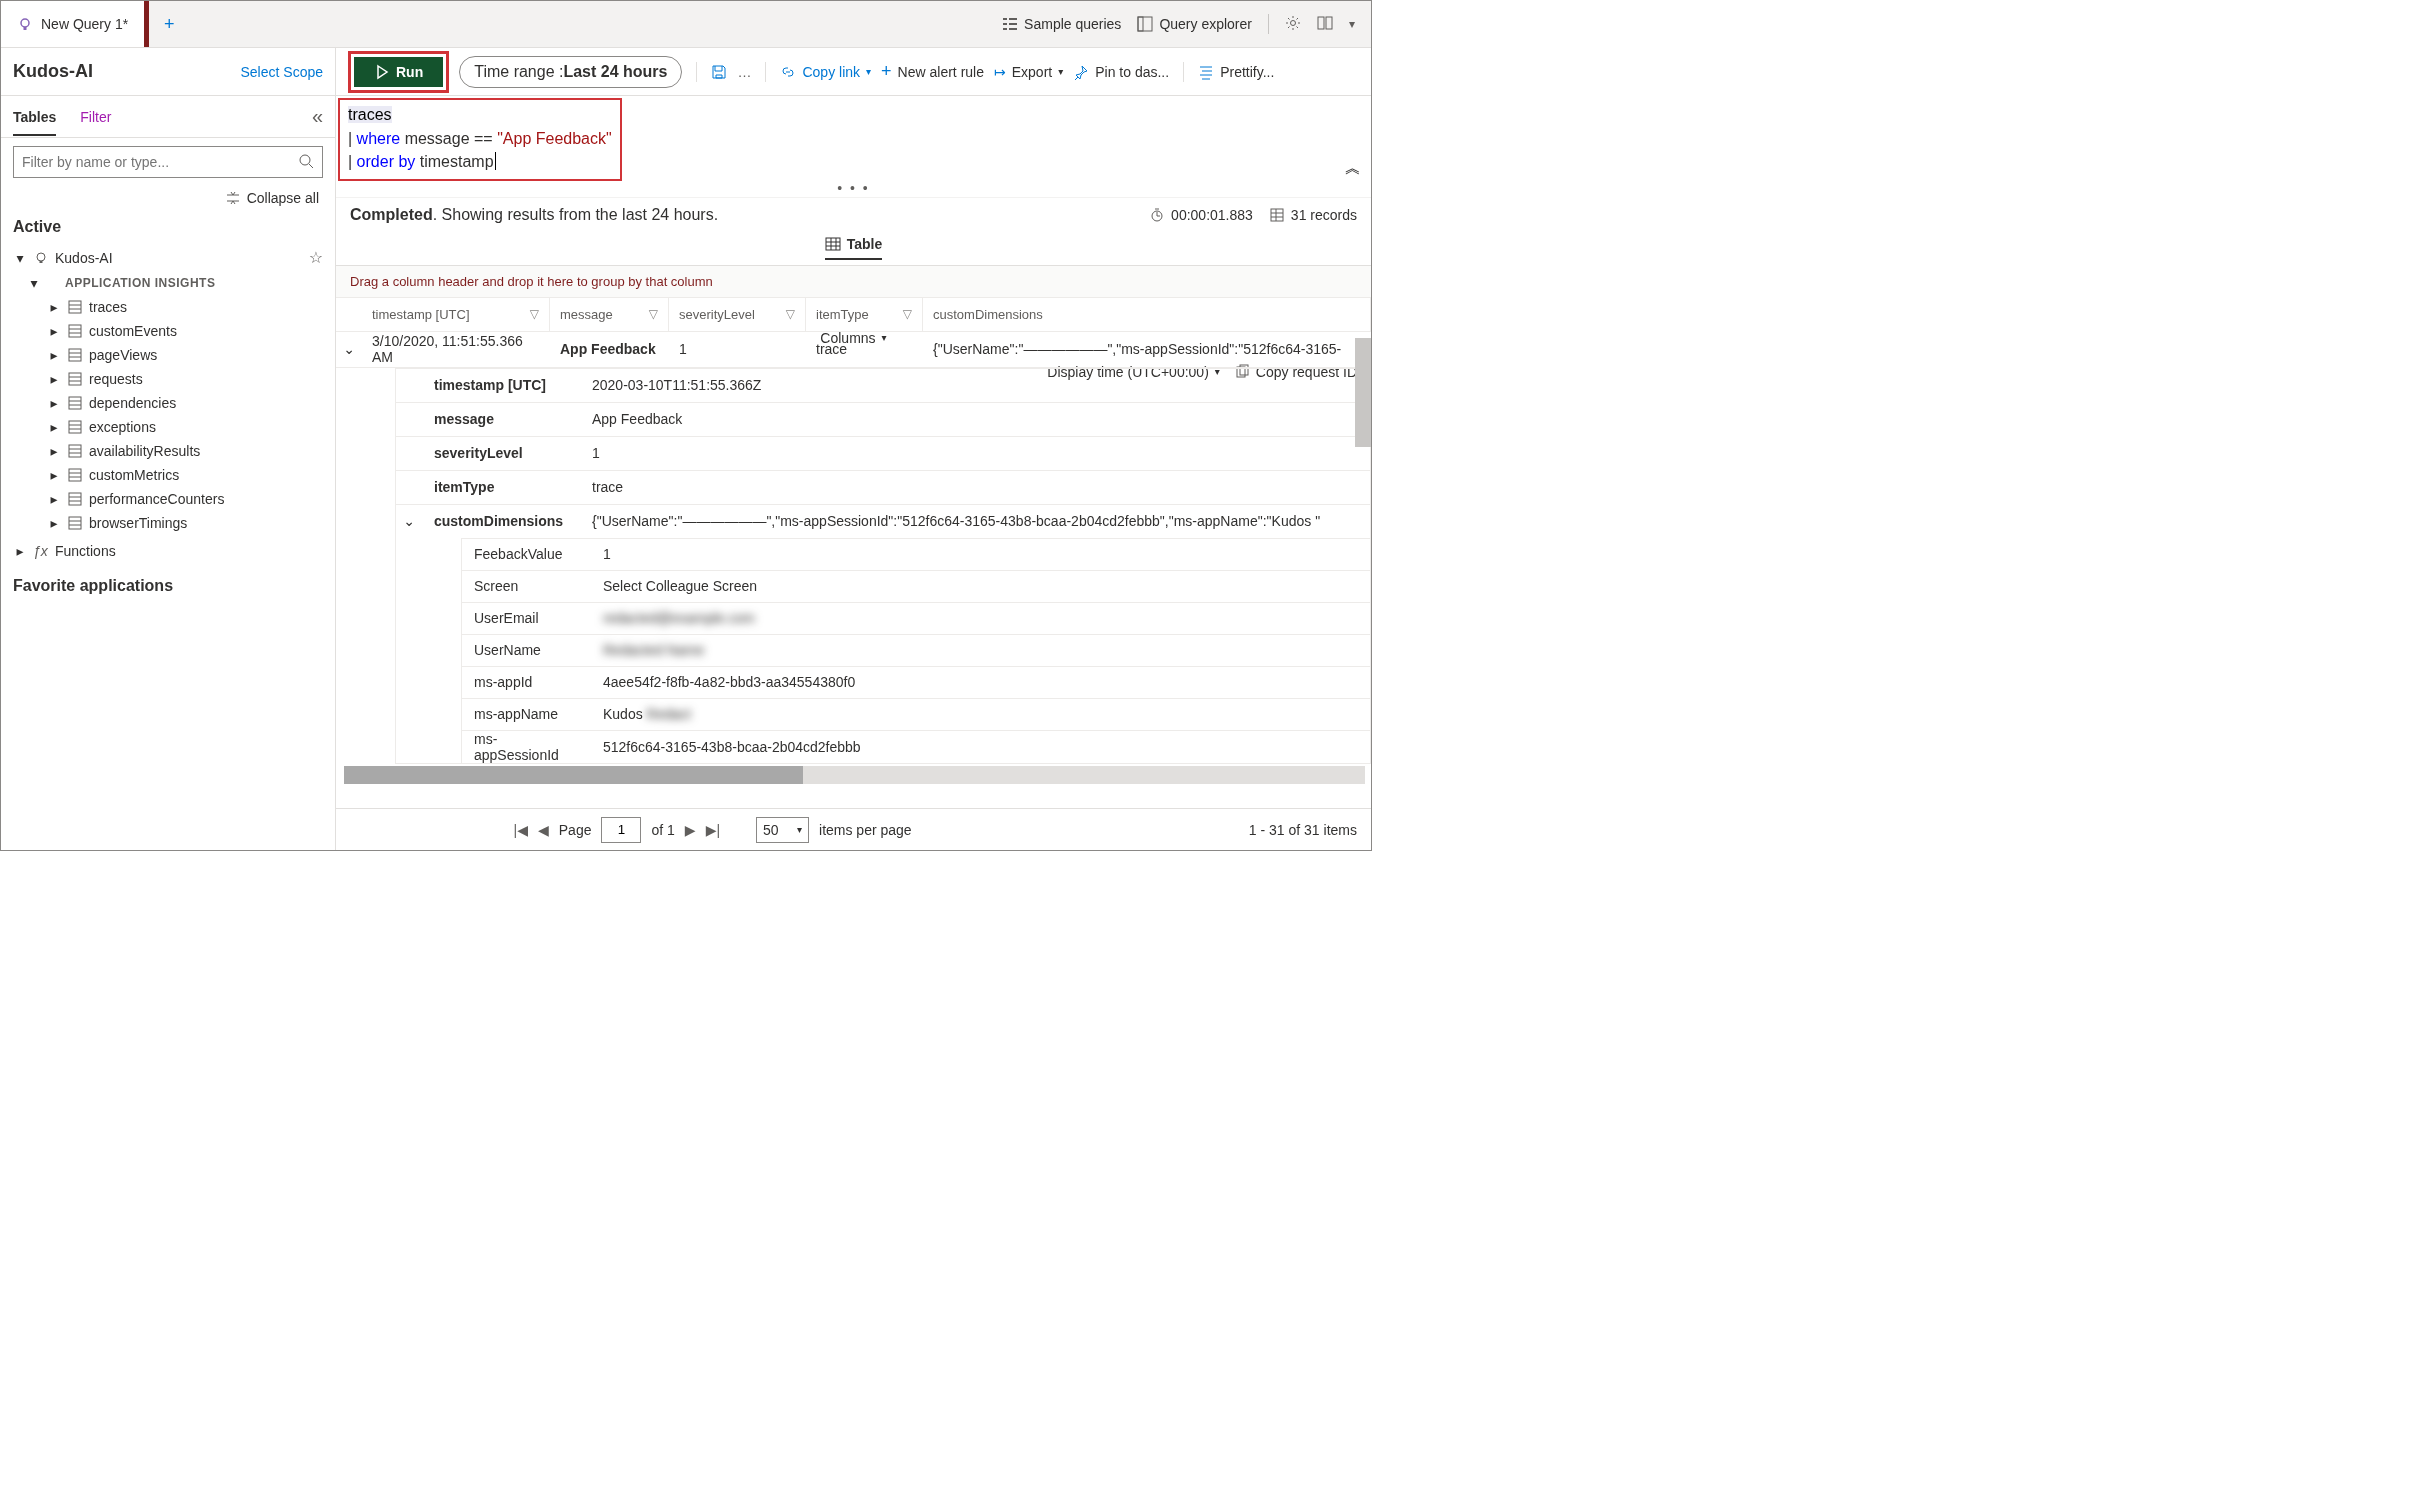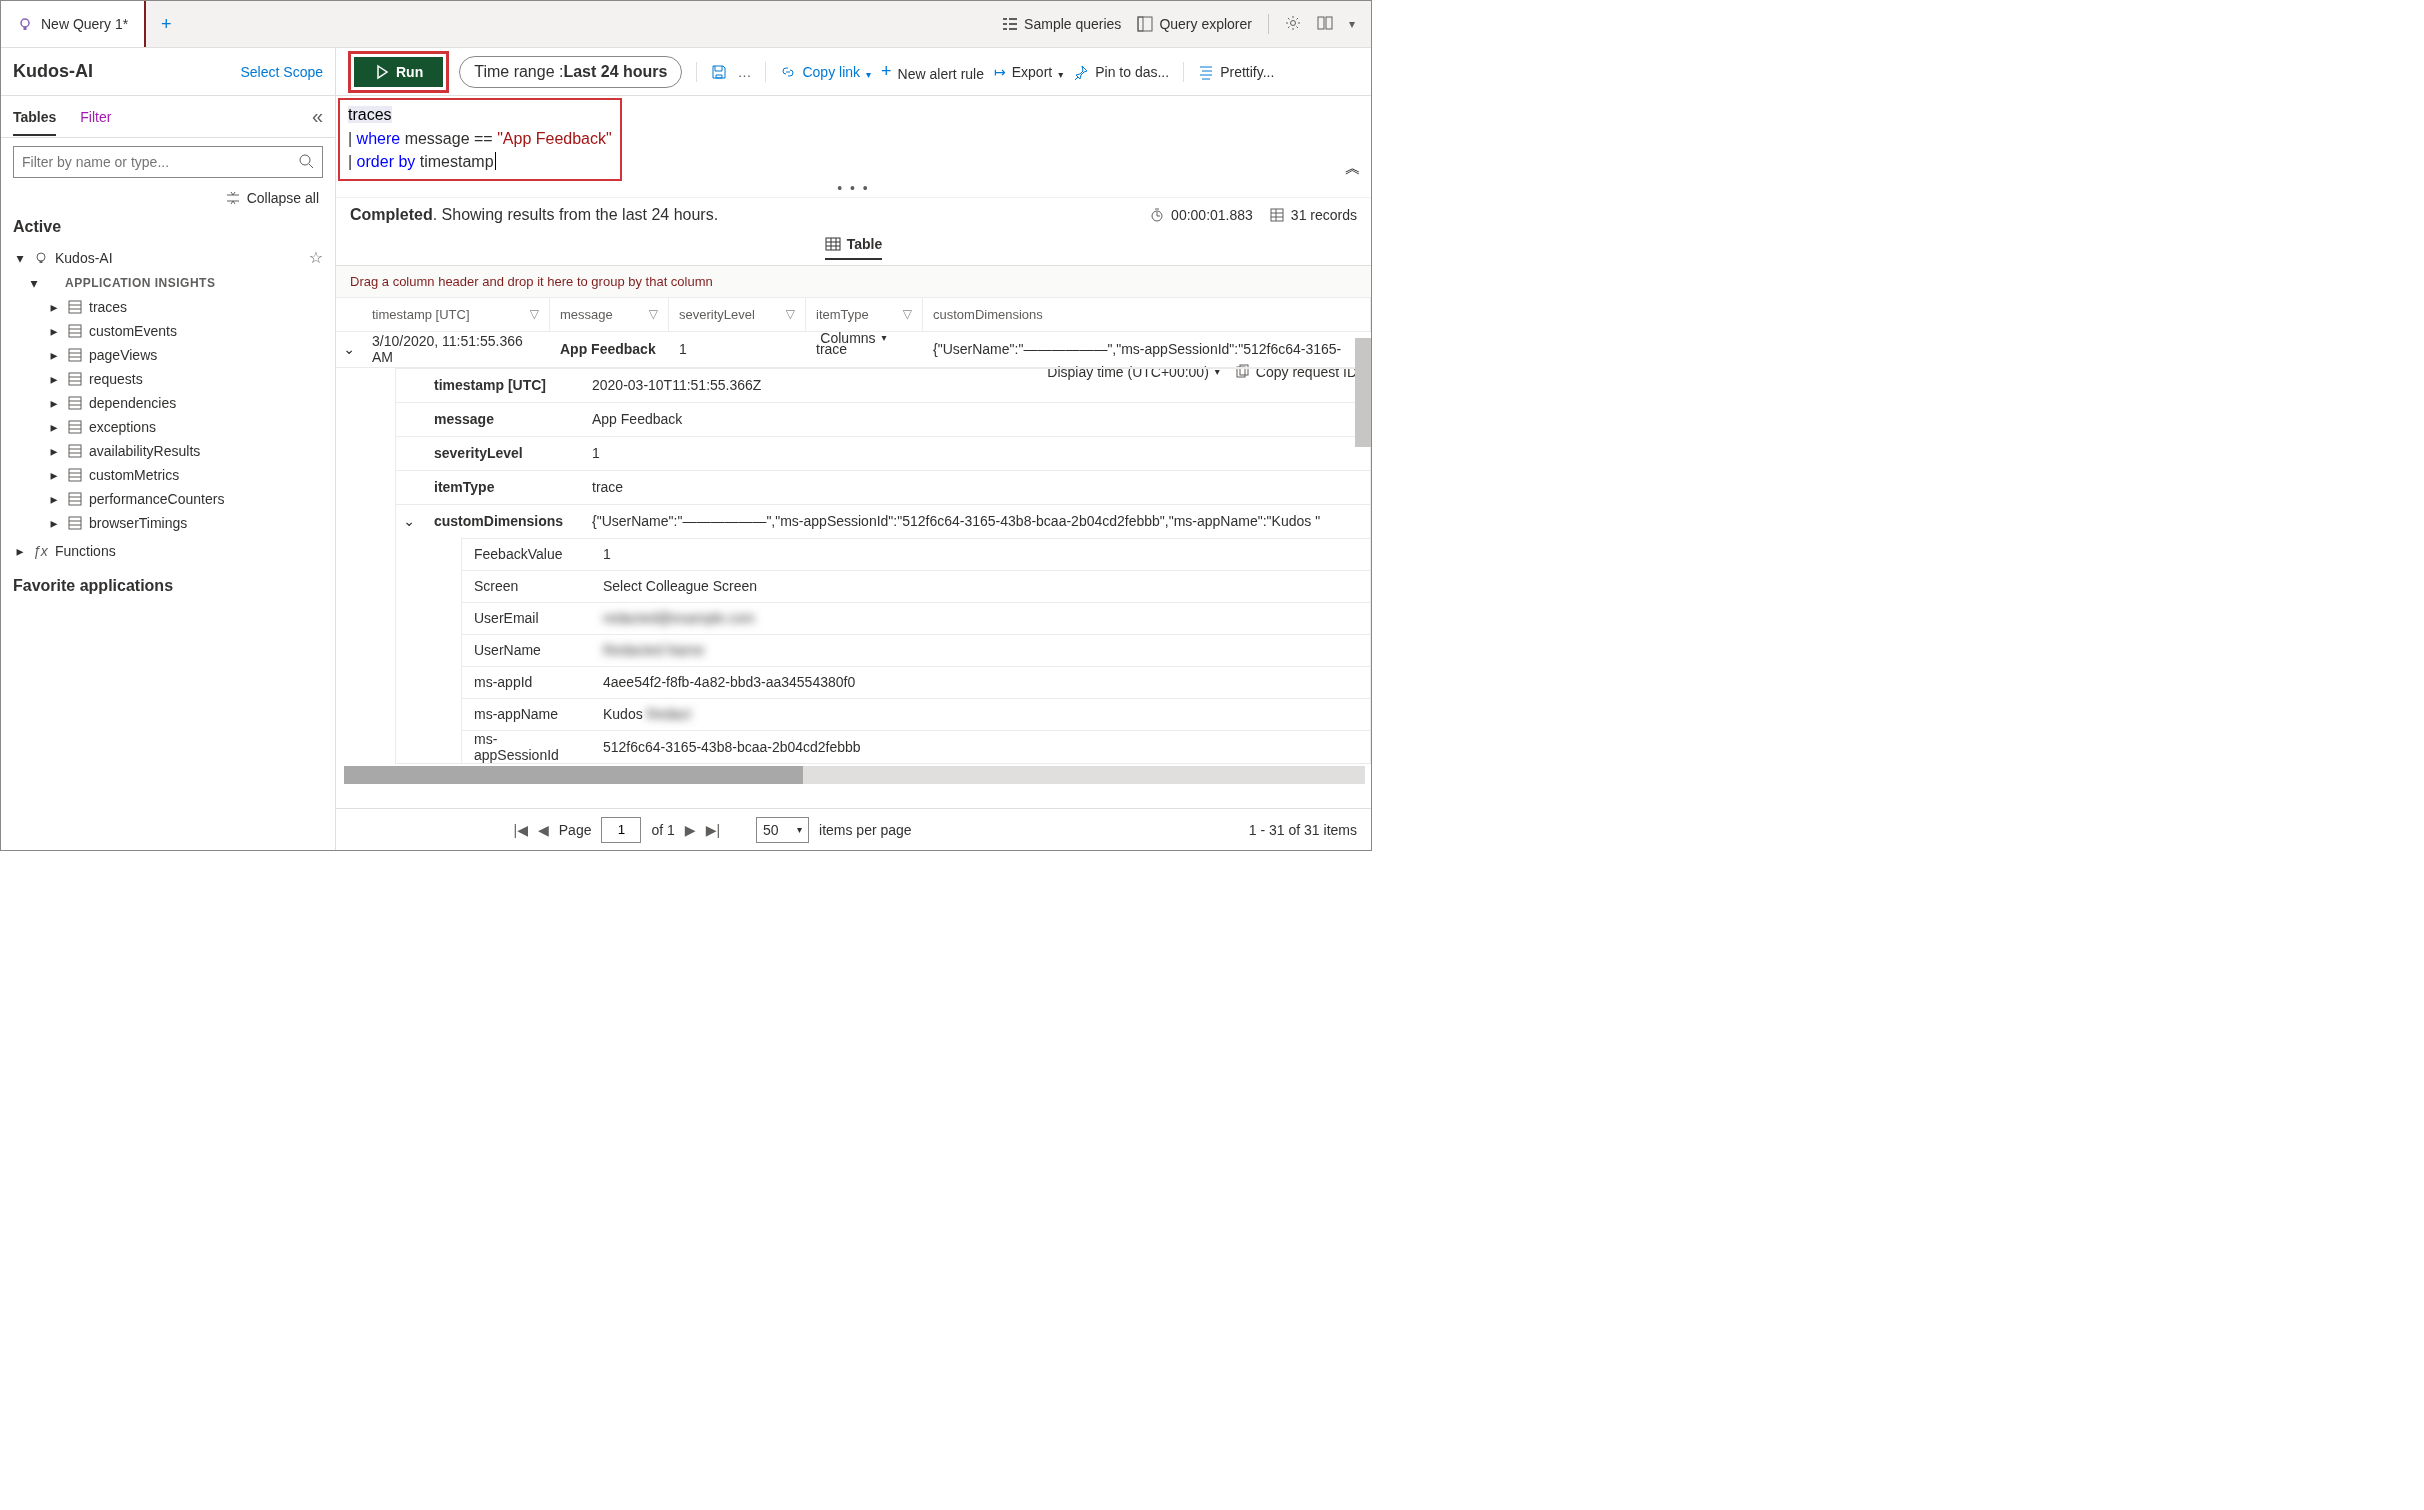--- a/index.html
+++ b/index.html
@@ -2,21 +2,21 @@
 <html><head>
 <meta charset="utf-8">
 <style>
   * { box-sizing: border-box; margin: 0; padding: 0; font-family: "Segoe UI", Tahoma, Geneva, Verdana, sans-serif; }
   body { font-size: 14px; color: #323130; background: #fff; }
   .app { border: 1px solid #8a8886; width: 1372px; height: 851px; display: flex; flex-direction: column; overflow: hidden; }
 
   
   .top-strip { height: 47px; border-bottom: 1px solid #e1dfdd; background: #f3f2f1; display: flex; align-items: center; }
   .tab-wrap { display: flex; align-items: center; height: 100%; }
-  .tab { background: #fff; border-right: 2px solid #7f1d1d; border-bottom: none; height: 100%; display: flex; align-items: center; padding: 0 16px; gap: 8px; position: relative; }
+  .tab { background: #fff; border-right: 5px solid #7f1d1d; border-bottom: none; height: 100%; display: flex; align-items: center; padding: 0 16px; gap: 8px; position: relative; }
   .tab .bulb { width:16px;height:16px;display:inline-flex;align-items:center;justify-content:center;color:#8764b8;font-size:14px; }
   .plus-tab { width: 40px; display:flex; align-items:center; justify-content:center; color:#0078d4; font-size:18px; height:100%; }
   .top-right { margin-left:auto; display:flex; align-items:center; gap:16px; padding-right:16px; color:#323130; }
   .top-right .itm { display:flex; align-items:center; gap:6px; cursor:pointer; }
   .sep { width:1px; height:20px; background:#c8c6c4; }
   svg.ico { width:16px;height:16px; }
 
   
   .body { flex:1; display:flex; overflow:hidden; }
   .sidebar { width: 335px; border-right:1px solid #e1dfdd; display:flex; flex-direction:column; overflow: hidden;}
@@ -42,21 +42,21 @@
   .tree .group-label { font-size:12px; font-weight:600; color:#605e5c; padding-left:18px; letter-spacing:0.5px;}
   .tree .leaf { padding-left: 34px; font-size:14px; }
   .tree .star { margin-left:auto; color:#605e5c; font-size:16px;}
 
   
   .main { flex:1; display:flex; flex-direction:column; overflow:hidden;}
   .toolbar { height:48px; border-bottom:1px solid #e1dfdd; display:flex; align-items:center; padding:0 12px; gap:10px; }
   .run-frame { border:3px solid #d13438; padding:3px; display:inline-flex;}
   .run-btn { background:#14532d; color:#fff; height:30px; padding:0 20px; display:flex; align-items:center; gap:6px; cursor:pointer; font-weight:600;}
   .pill { border:1px solid #8a8886; border-radius:18px; height:32px; padding:0 14px; display:flex; align-items:center; font-size:16px;}
-  .tool-link { display:flex; align-items:flex-end; gap:6px; color:#323130; cursor:pointer;}
+  .tool-link { display:flex; align-items:center; gap:6px; color:#323130; cursor:pointer;}
   .tool-link.blue { color:#0078d4; }
   .toolbar .sep2 { width:1px; height:20px; background:#e1dfdd; margin:0 4px;}
   .editor-row { display:flex; }
   .editor-frame { border:2px solid #d13438; margin:2px 0 2px 2px; background:#fff; }
   .editor { font-family: Consolas, "Courier New", monospace; font-size:16px; line-height:1.35; padding:4px 8px; white-space:pre; background:#fff; }
   .kw { color:#0000ff; }
   .str { color:#a31515; }
   .tbln { color:#000000; background:#eaeaf5;}
   .cursor-blink::after{content:"";display:inline-block;width:1px;height:18px;background:#000;vertical-align:text-bottom;margin-left:1px;}
   .editor-right { margin-left:auto; display:flex; align-items:flex-end; padding:4px 10px 4px 0;}

